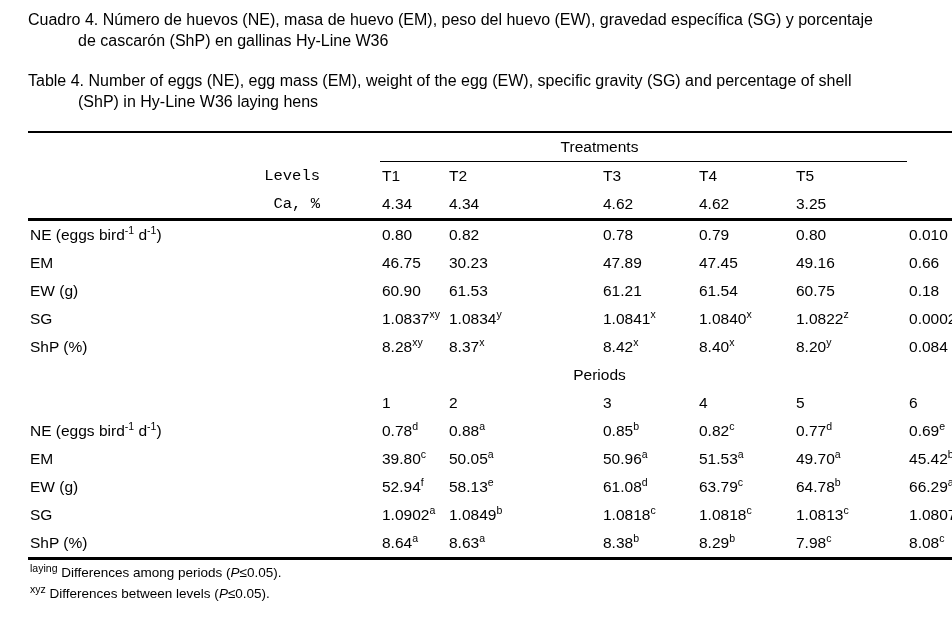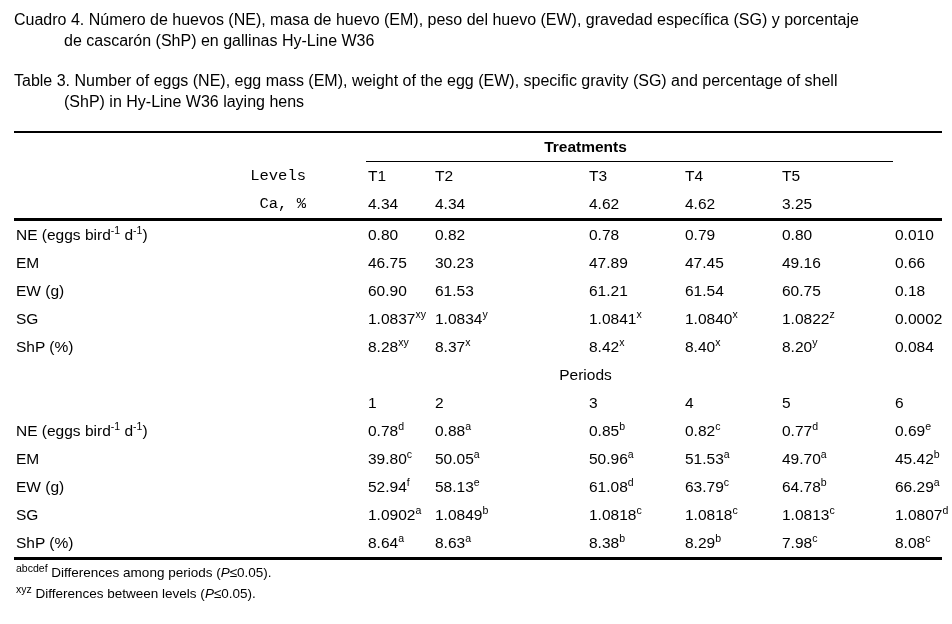--- a/index.html
+++ b/index.html
@@ -3,21 +3,21 @@
 <meta charset="utf-8">
 <style>
   * { box-sizing: border-box; }
   html, body {
     margin: 0;
     background: #ffffff;
     color: #000000;
     font-family: "Liberation Sans", sans-serif;
   }
   body { width: 952px; height: 624px; overflow: hidden; }
-  .page { width: 952px; height: 436px; padding: 9px 12px 0 14px; }
+  .page { width: 952px; height: 436px; padding: 9px 12px 0 28px; }
 
   .title { font-size: 16px; line-height: 21px; margin: 0 0 19px 0; }
   .title .l1 { padding-left: 0; }
   .title .l2 { padding-left: 50px; }
 
   table.results {
     border-collapse: collapse;
     table-layout: fixed;
     width: 928px;
     font-size: 15.5px;
@@ -28,42 +28,42 @@
   td {
     padding: 4px 0;
     line-height: 20px;
     white-space: nowrap;
     vertical-align: bottom;
     overflow: visible;
   }
   td.lbl  { text-align: left; padding-left: 2px; }
   td.rlbl { text-align: right; padding-right: 60px; font-family: Liberation Mono, monospace; }
   td.span { text-align: center; padding-right: 88px; }
-  td.span.under { border-bottom: 1.5px solid #000; font-weight: bold; }
+  td.span.under { border-bottom: 1.5px solid #000; }
   tr.thick > td { border-top: 3px solid #000; }
 
   sup { font-size: 68%; line-height: 0; vertical-align: super; }
 
   .footnotes { margin-top: 4px; }
   .fn { font-size: 13.5px; line-height: 17px; margin: 0 0 4px 2px; }
   .fn sup { font-size: 78%; }
   .fn i { font-style: italic; }
 </style>
 </head>
 <body>
 
 <div class="page">
 
   <p class="title">
     <span class="l1" style="display:block">Cuadro 4. Número de huevos (NE), masa de huevo (EM), peso del huevo (EW), gravedad específica (SG) y porcentaje</span>
     <span class="l2" style="display:block">de cascarón (ShP) en gallinas Hy-Line W36</span>
   </p>
 
   <p class="title">
-    <span class="l1" style="display:block">Table 3. Number of eggs (NE), egg mass (EM), weight of the egg (EW), specific gravity (SG) and percentage of shell</span>
+    <span class="l1" style="display:block">Table 4. Number of eggs (NE), egg mass (EM), weight of the egg (EW), specific gravity (SG) and percentage of shell</span>
     <span class="l2" style="display:block">(ShP) in Hy-Line W36 laying hens</span>
   </p>
 
   <table class="results">
     <colgroup>
       <col style="width:352px">
       <col style="width:67px">
       <col style="width:154px">
       <col style="width:96px">
       <col style="width:97px">
@@ -195,17 +195,17 @@
           <td class="lbl">8.63<sup>a</sup></td>
           <td class="lbl">8.38<sup>b</sup></td>
           <td class="lbl">8.29<sup>b</sup></td>
           <td class="lbl">7.98<sup>c</sup></td>
           <td class="lbl">8.08<sup>c</sup></td>
         </tr>
       </tbody>
   </table>
 
   <div class="footnotes">
-    <div class="fn"><sup>abcdef</sup> Differences among periods (<i>P</i>≤0.05).</div>
+    <div class="fn"><sup>laying</sup> Differences among periods (<i>P</i>≤0.05).</div>
     <div class="fn"><sup>xyz</sup> Differences between levels (<i>P</i>≤0.05).</div>
   </div>
 
 </div>
 
 </body></html>

